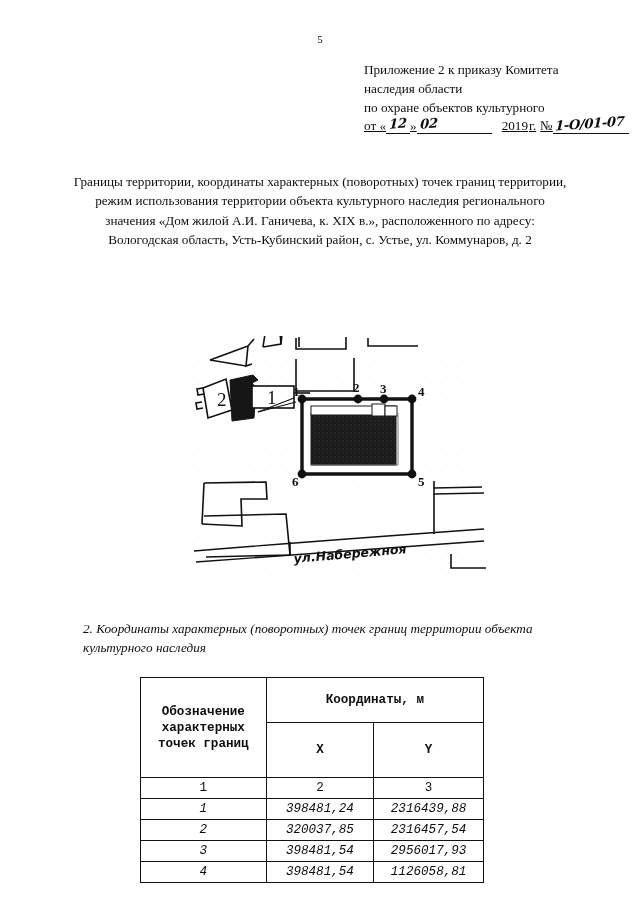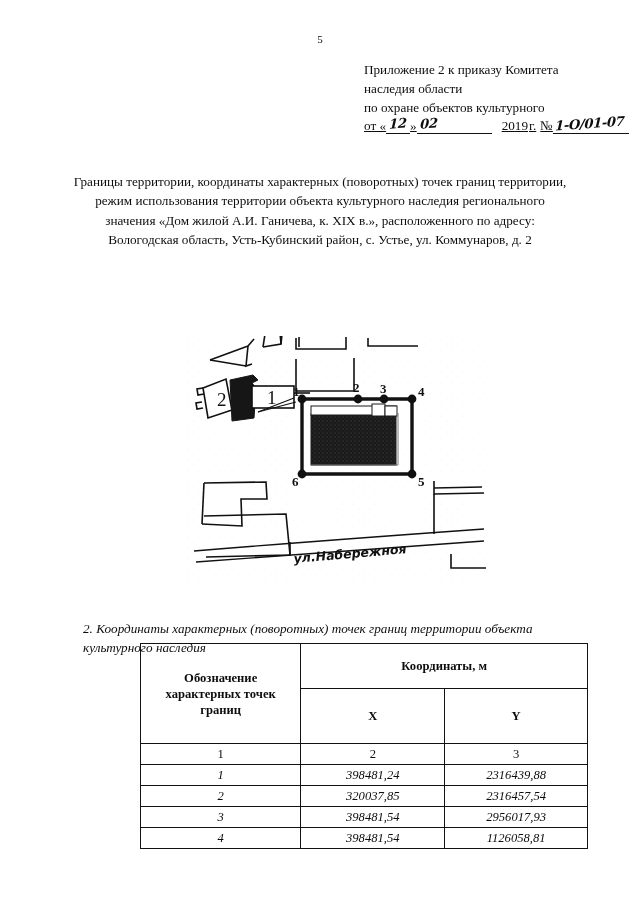--- a/index.html
+++ b/index.html
@@ -115,25 +115,26 @@
     top: 336px;
     left: 186px;
     width: 300px;
     height: 248px;
   }
   .map-wrap svg { display: block; }
 
   
   .coord-table {
     position: absolute;
-    top: 643px;
+    top: 677px;
     left: 140px;
-    width: 448px;
+    width: 344px;
     border-collapse: collapse;
     font-size: 12.4px;
+    font-family: Liberation Mono, monospace;
   }
   .coord-table td, .coord-table th {
     border: 1px solid #121212;
     padding: 0;
     text-align: center;
     vertical-align: middle;
   }
   .coord-table th {
     font-weight: 700;
     font-size: 12.6px;

